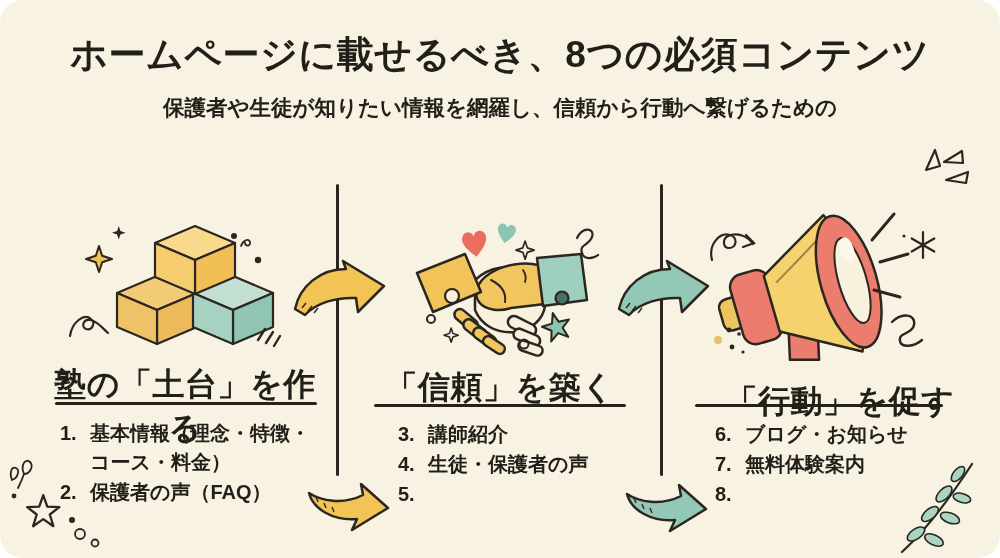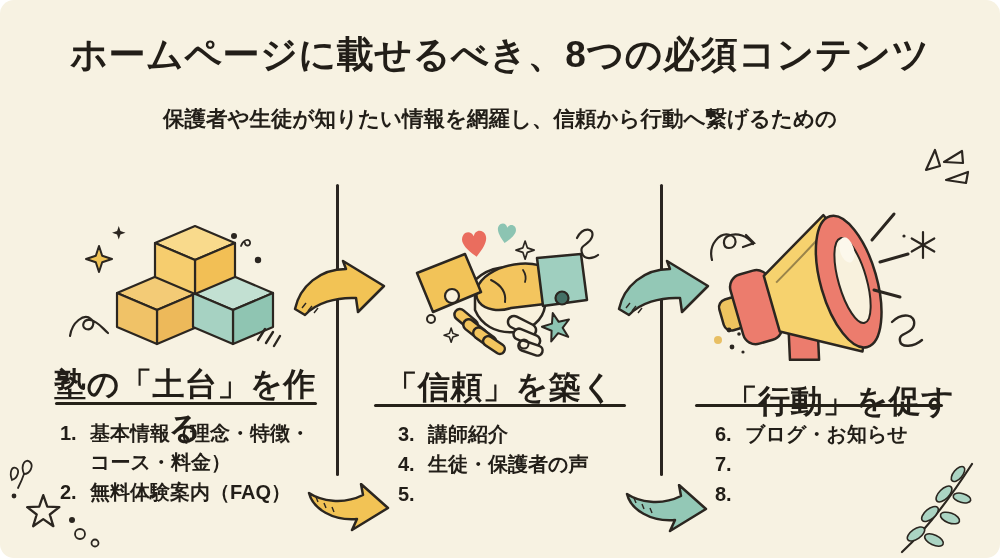--- a/index.html
+++ b/index.html
@@ -1,32 +1,32 @@
 <!DOCTYPE html>
 <html><head>
 <meta charset="utf-8">
 <style>
   html,body{margin:0;padding:0;background:#ffffff;}
   .canvas{
     position:relative;width:1000px;height:558px;overflow:hidden;
-    background:#f7f2e2;border-radius:14px;
+    background:#f7f2e2;border-radius:23px;
     font-family:"Liberation Sans","DejaVu Sans",sans-serif;
     color:#221e18;
   }
   .abs{position:absolute;}
   
   .title{
     position:absolute;top:30px;left:0;width:1000px;text-align:center;
     font-size:37px;font-weight:800;letter-spacing:0.5px;margin:0;
   }
   .sub{
     position:absolute;left:0;width:1000px;text-align:center;
     font-size:21.5px;font-weight:700;margin:0;
   }
-  .sub1{top:104px;text-align:center;}
+  .sub1{top:93px;text-align:center;}
   .sub2{top:128px;}
   
   .divider{
     position:absolute;top:184px;width:2.5px;height:292px;
     background:#2a2520;border-radius:2px;
   }
   .divider1{left:336px;}
   .divider2{left:660px;}
   
   .col-header{
@@ -154,21 +154,21 @@
 
   <h2 class="col-header" style="left:40px;top:363px;width:290px">塾の「土台」を作る</h2>
   <div class="underline" style="left:55px;top:402px;width:262px"></div>
   <div class="list" style="left:60px;top:419px;width:255px">
     <div class="item">
       <span class="num">1.</span>
       <span class="txt">基本情報（理念・特徴・コース・料金）</span>
     </div>
     <div class="item">
       <span class="num">2.</span>
-      <span class="txt">無料体験案内（FAQ）</span>
+      <span class="txt">保護者の声（FAQ）</span>
     </div>
   </div>
 
   <h2 class="col-header" style="left:372px;top:366px;width:256px">「信頼」を築く</h2>
   <div class="underline" style="left:374px;top:404px;width:252px"></div>
   <div class="list" style="left:398px;top:420px;width:230px">
     <div class="item">
       <span class="num">3.</span>
       <span class="txt">講師紹介</span>
     </div>
@@ -183,20 +183,21 @@
 
   <h2 class="col-header" style="left:715px;top:380px;width:250px">「行動」を促す</h2>
   <div class="underline" style="left:695px;top:404px;width:248px"></div>
   <div class="list" style="left:715px;top:420px;width:240px">
     <div class="item">
       <span class="num">6.</span>
       <span class="txt">ブログ・お知らせ</span>
     </div>
     <div class="item">
       <span class="num">7.</span>
+      <span class="txt">無料体験案内</span>
     </div>
     <div class="item">
       <span class="num">8.</span>
     </div>
   </div>
 
   <svg class="doodles" width="1000" height="558" viewBox="0 0 1000 558">
 
     <g>
       <path transform="translate(86,246)" d="M13,0 L16.2,9.8 L26,13 L16.2,16.2 L13,26 L9.8,16.2 L0,13 L9.8,9.8 Z" fill="#f0c355" stroke="#2b2620" stroke-width="2" stroke-linejoin="round"></path>

